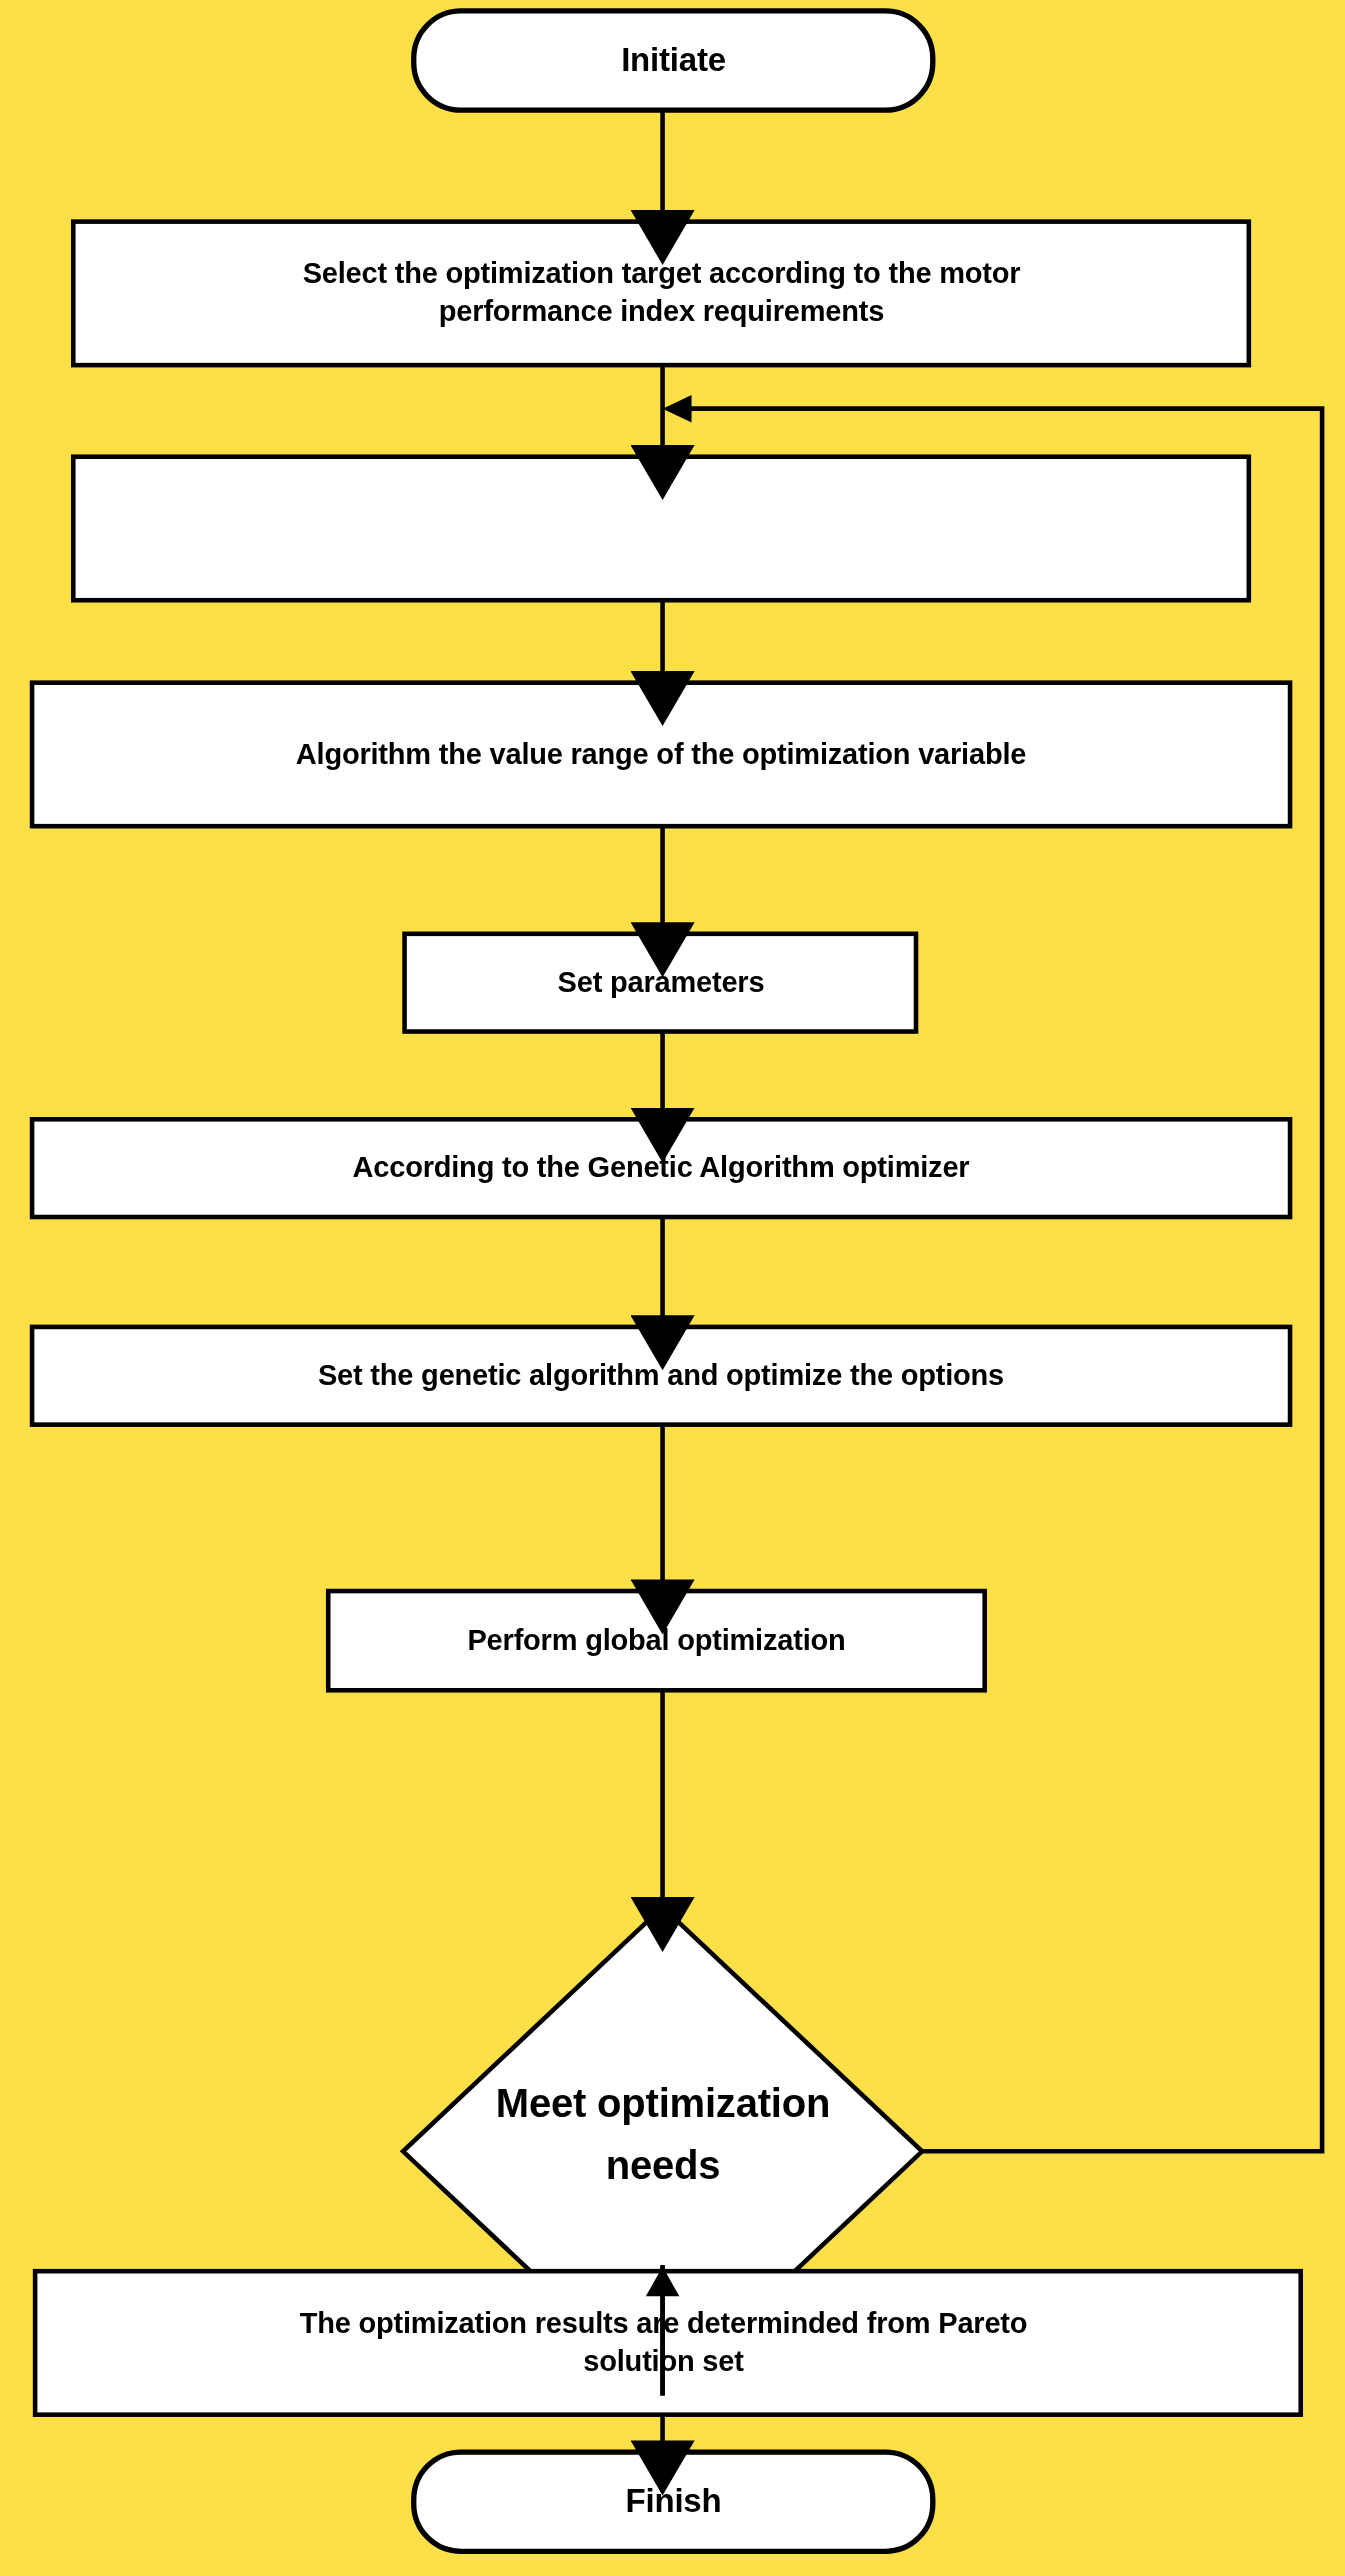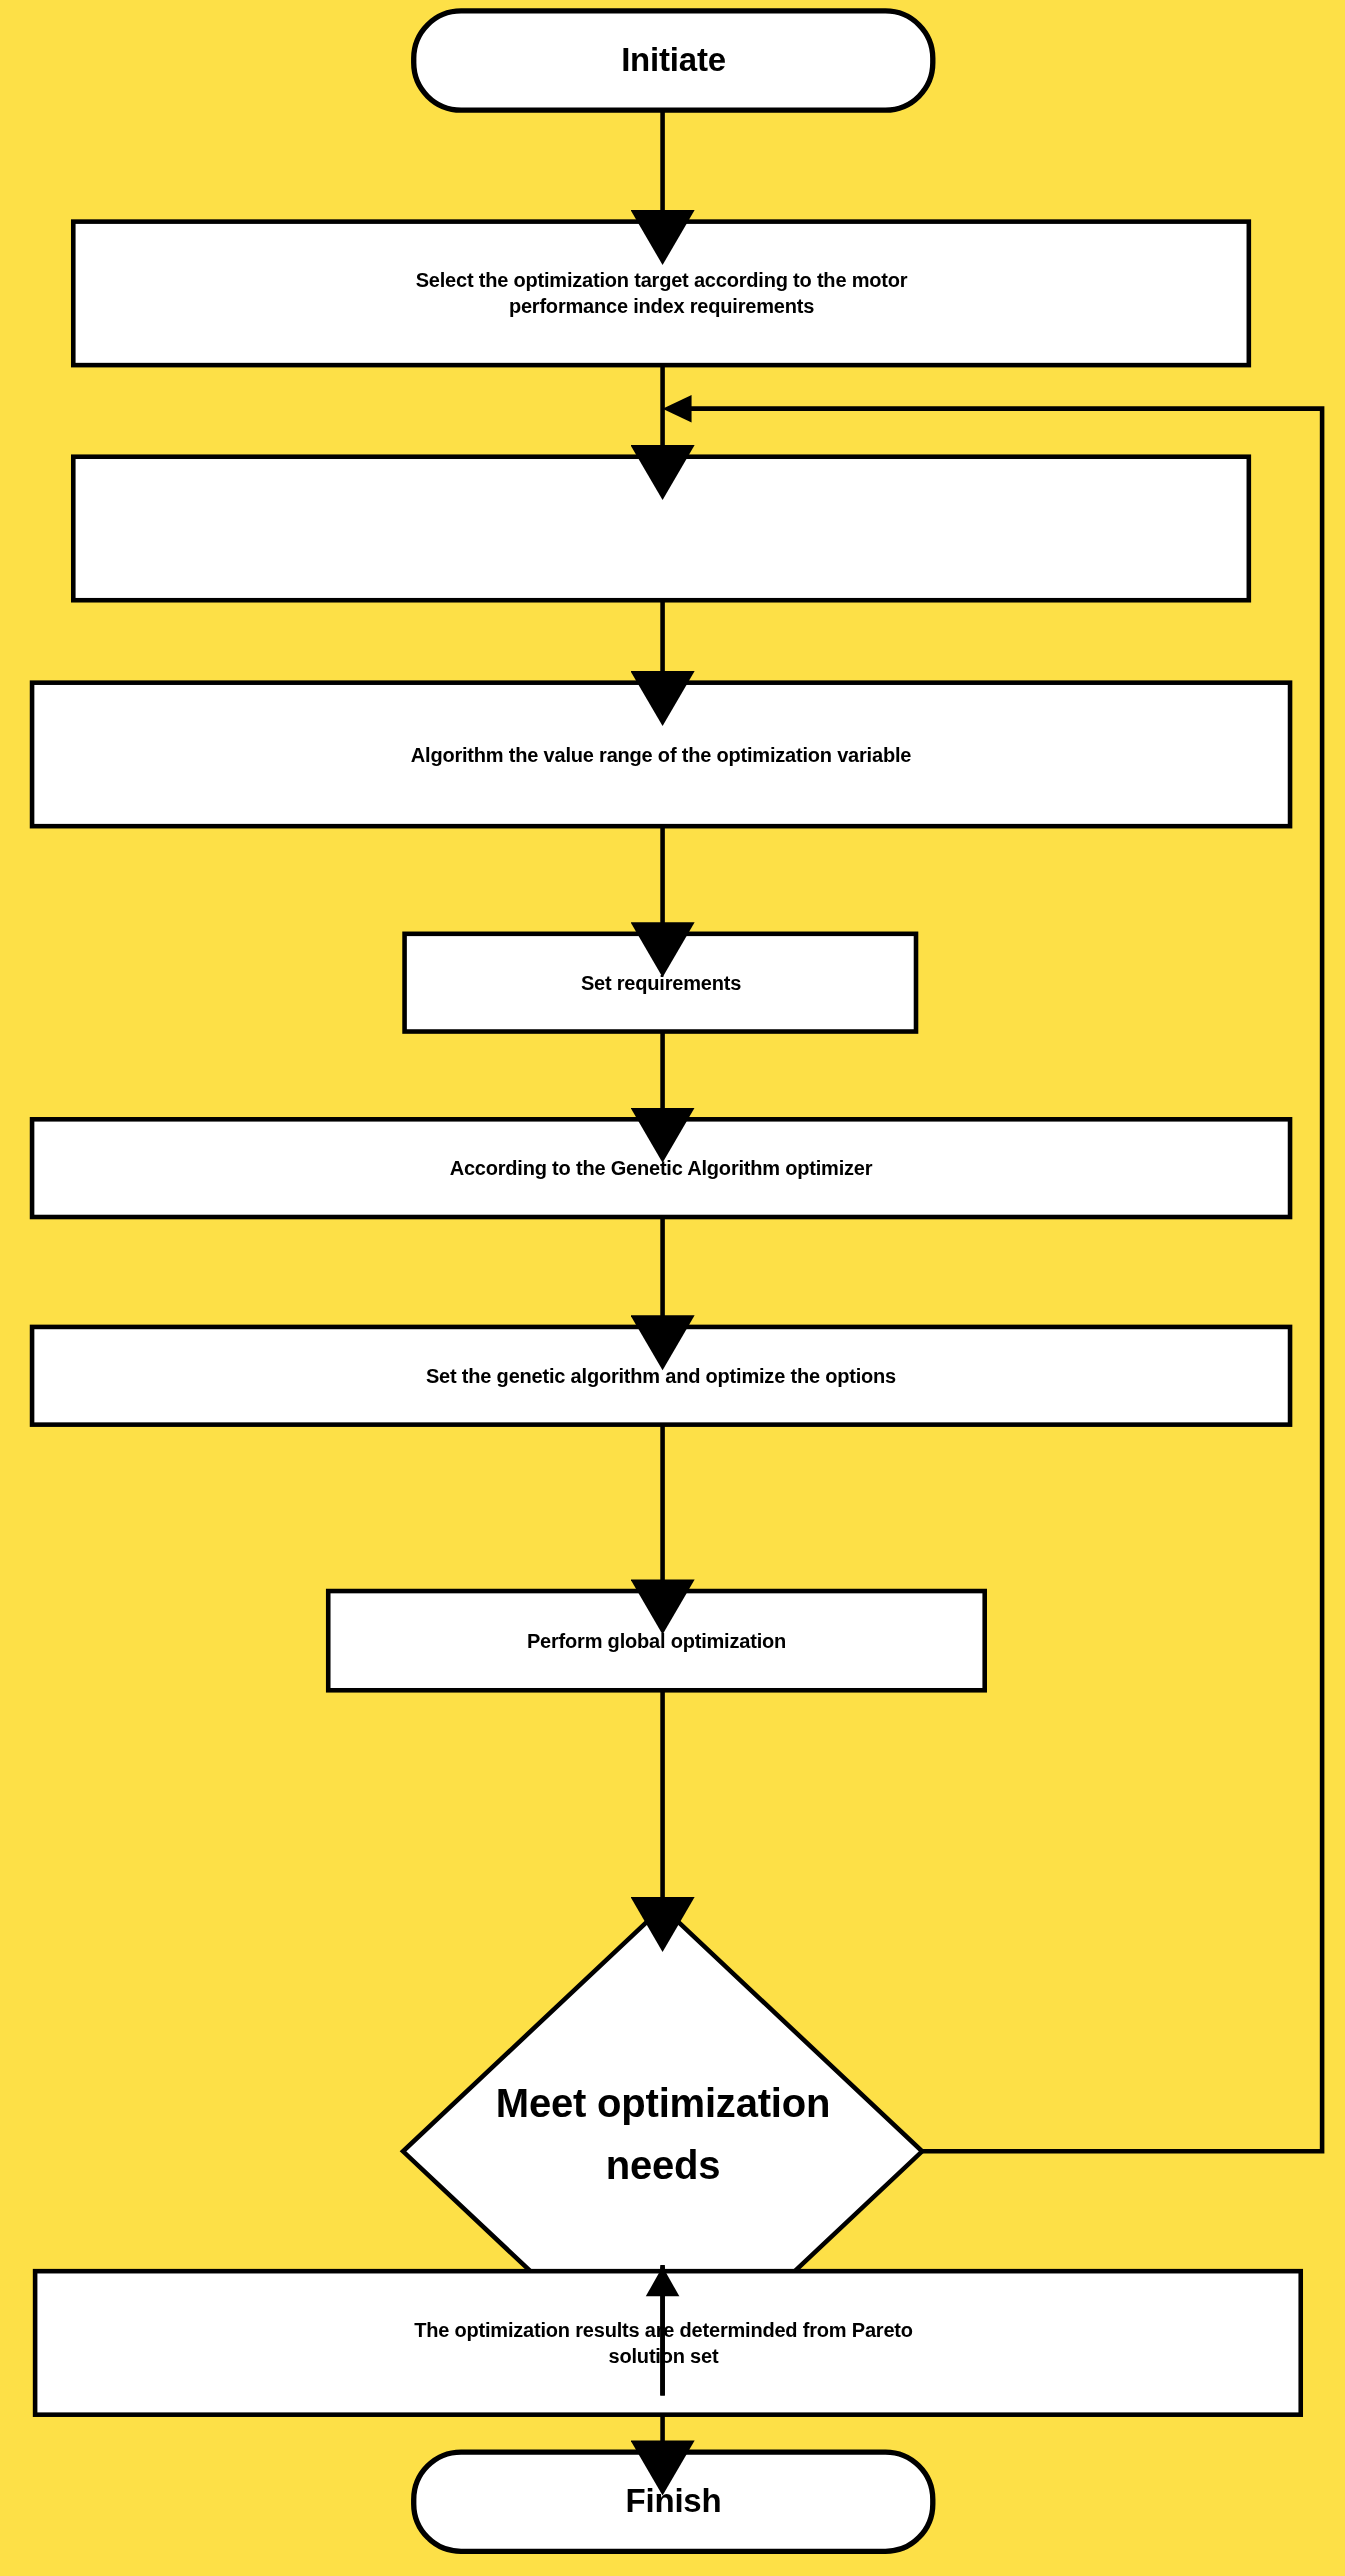--- a/index.html
+++ b/index.html
@@ -33,21 +33,21 @@
     text-align: center;
     font-family: "Liberation Sans", sans-serif;
     font-weight: bold;
     color: #000000;
     line-height: 1.30;
     letter-spacing: -0.2px;
     pointer-events: none;
     white-space: pre-line;
   }
   .lbl-xl { font-size: 33px; }
-  .lbl-lg { font-size: 20px; }
+  .lbl-lg { font-size: 29px; }
   .lbl-md { font-size: 40px; }
 </style>
 </head>
 <body>
 
 <div id="flow-root">
 
   <svg id="flow-svg" viewBox="0 0 1762 3374">
     <defs>
       <marker id="arrowhead-down" markerWidth="16" markerHeight="14" refX="1.2" refY="7" orient="auto" markerUnits="strokeWidth">
@@ -159,21 +159,21 @@
   </svg>
 
   <div class="node-label lbl-xl" style="left:414px; top:10.7px; width:519px; height:99px;">Initiate</div>
 
   <div class="node-label lbl-lg" style="left:89px; top:221px; width:1145px; height:144px;">Select the optimization target according to the motor
 performance index requirements</div>
 
 
   <div class="node-label lbl-lg" style="left:47px; top:683px; width:1228px; height:144px;">Algorithm the value range of the optimization variable</div>
 
-  <div class="node-label lbl-lg" style="left:405px; top:934px; width:512px; height:98px;">Set requirements</div>
+  <div class="node-label lbl-lg" style="left:405px; top:934px; width:512px; height:98px;">Set parameters</div>
 
   <div class="node-label lbl-lg" style="left:47px; top:1327px; width:1228px; height:98px;">Set the genetic algorithm and optimize the options</div>
 
   <div class="node-label lbl-lg" style="left:47px; top:1119px; width:1228px; height:98px;">According to the Genetic Algorithm optimizer</div>
 
   <div class="node-label lbl-lg" style="left:328px; top:1591px; width:657px; height:99px;">Perform global optimization</div>
 
   <div class="node-label lbl-md" style="left:434px; top:2061px; width:458px; height:145px; line-height:1.55;">Meet optimization
 needs</div>
 

